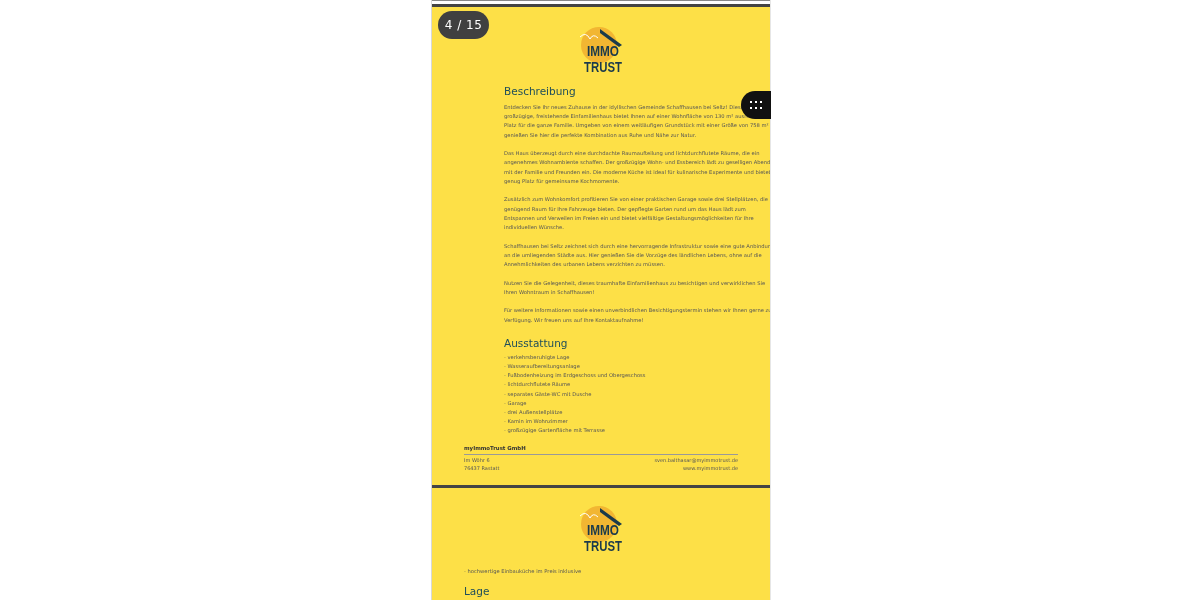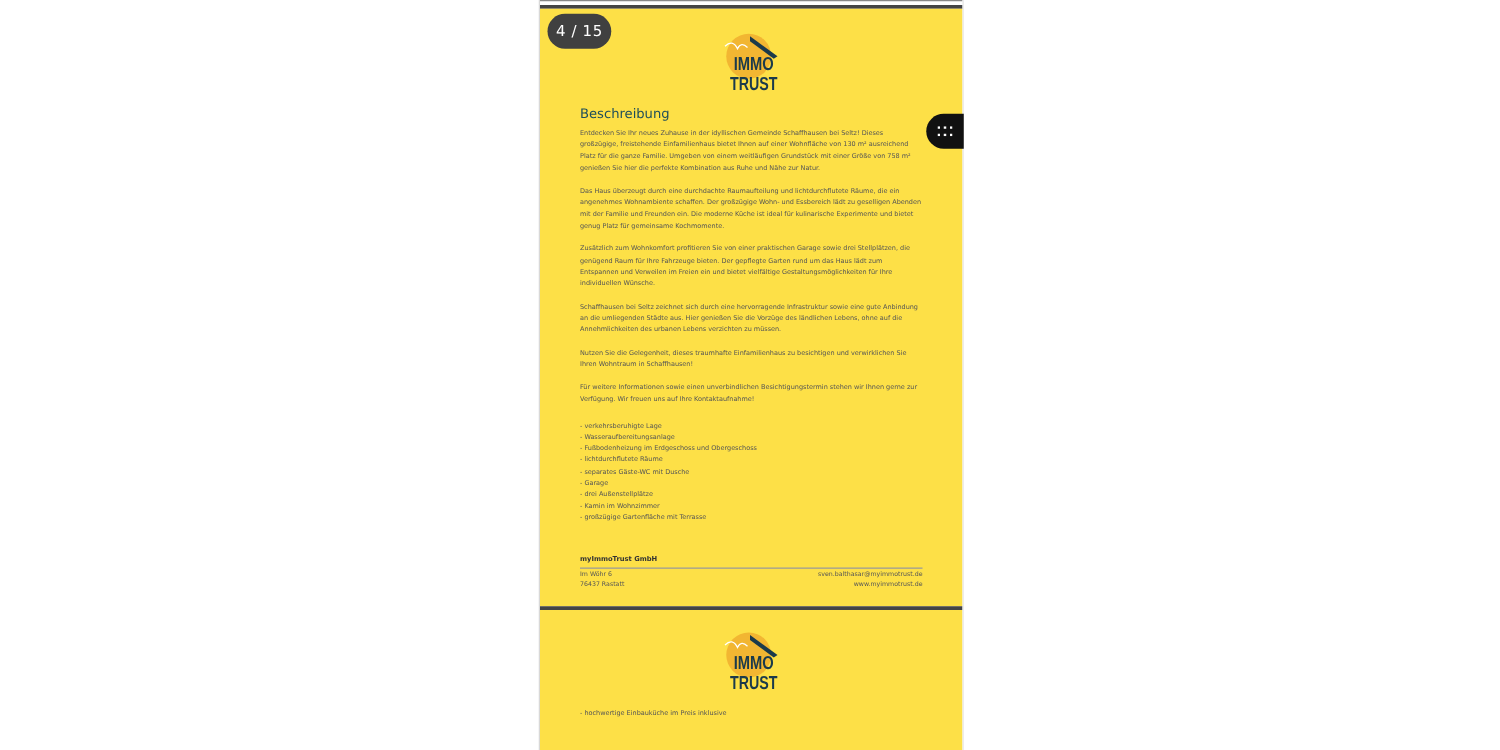--- a/index.html
+++ b/index.html
@@ -30,29 +30,30 @@
     <div class="logo" style="top:18px;">
       <svg width="48" height="50" viewBox="0 0 48 50">
         <circle cx="21" cy="20" r="18" fill="#f2b632"></circle>
         <path d="M22 4 L44 20 L41 22 L22 8 Z" fill="#1b3a4b"></path>
         <path d="M2 12 q6 -6 10 2 q3 -6 8 -1" stroke="#fff" stroke-width="1" fill="none"></path>
         <text x="25" y="31" text-anchor="middle" font-family="Liberation Sans, sans-serif" font-weight="bold" font-size="15" fill="#1b3a4b" textLength="32" lengthAdjust="spacingAndGlyphs">IMMO</text>
         <text x="25" y="47" text-anchor="middle" font-family="Liberation Sans, sans-serif" font-weight="bold" font-size="15" fill="#1b3a4b" textLength="38" lengthAdjust="spacingAndGlyphs">TRUST</text>
       </svg>
     </div>
 
-    <div class="content" style="top:78px;">
+    <div class="content" style="top:78px;margin-left:40px;">
       <h2 class="h2">Beschreibung</h2>
       <p class="para">Entdecken Sie Ihr neues Zuhause in der idyllischen Gemeinde Schaffhausen bei Seltz! Dieses großzügige, freistehende Einfamilienhaus bietet Ihnen auf einer Wohnfläche von 130 m² ausreichend Platz für die ganze Familie. Umgeben von einem weitläufigen Grundstück mit einer Größe von 758 m² genießen Sie hier die perfekte Kombination aus Ruhe und Nähe zur Natur.</p>
       <p class="para">Das Haus überzeugt durch eine durchdachte Raumaufteilung und lichtdurchflutete Räume, die ein angenehmes Wohnambiente schaffen. Der großzügige Wohn- und Essbereich lädt zu geselligen Abenden mit der Familie und Freunden ein. Die moderne Küche ist ideal für kulinarische Experimente und bietet genug Platz für gemeinsame Kochmomente.</p>
       <p class="para">Zusätzlich zum Wohnkomfort profitieren Sie von einer praktischen Garage sowie drei Stellplätzen, die genügend Raum für Ihre Fahrzeuge bieten. Der gepflegte Garten rund um das Haus lädt zum Entspannen und Verweilen im Freien ein und bietet vielfältige Gestaltungsmöglichkeiten für Ihre individuellen Wünsche.</p>
       <p class="para">Schaffhausen bei Seltz zeichnet sich durch eine hervorragende Infrastruktur sowie eine gute Anbindung an die umliegenden Städte aus. Hier genießen Sie die Vorzüge des ländlichen Lebens, ohne auf die Annehmlichkeiten des urbanen Lebens verzichten zu müssen.</p>
       <p class="para">Nutzen Sie die Gelegenheit, dieses traumhafte Einfamilienhaus zu besichtigen und verwirklichen Sie Ihren Wohntraum in Schaffhausen!</p>
       <p class="para" style="margin-bottom:12px;">Für weitere Informationen sowie einen unverbindlichen Besichtigungstermin stehen wir Ihnen gerne zur Verfügung. Wir freuen uns auf Ihre Kontaktaufnahme!</p>
 
+      <h2 class="h2" style="margin-bottom:4px;">Ausstattung</h2>
       <div>
         <div class="list-item">- verkehrsberuhigte Lage</div>
         <div class="list-item">- Wasseraufbereitungsanlage</div>
         <div class="list-item">- Fußbodenheizung im Erdgeschoss und Obergeschoss</div>
         <div class="list-item">- lichtdurchflutete Räume</div>
         <div class="list-item">- separates Gäste-WC mit Dusche</div>
         <div class="list-item">- Garage</div>
         <div class="list-item">- drei Außenstellplätze</div>
         <div class="list-item">- Kamin im Wohnzimmer</div>
         <div class="list-item">- großzügige Gartenfläche mit Terrasse</div>
@@ -79,20 +80,21 @@
       <svg width="48" height="50" viewBox="0 0 48 50">
         <circle cx="21" cy="20" r="18" fill="#f2b632"></circle>
         <path d="M22 4 L44 20 L41 22 L22 8 Z" fill="#1b3a4b"></path>
         <path d="M2 12 q6 -6 10 2 q3 -6 8 -1" stroke="#fff" stroke-width="1" fill="none"></path>
         <text x="25" y="31" text-anchor="middle" font-family="Liberation Sans, sans-serif" font-weight="bold" font-size="15" fill="#1b3a4b" textLength="32" lengthAdjust="spacingAndGlyphs">IMMO</text>
         <text x="25" y="47" text-anchor="middle" font-family="Liberation Sans, sans-serif" font-weight="bold" font-size="15" fill="#1b3a4b" textLength="38" lengthAdjust="spacingAndGlyphs">TRUST</text>
       </svg>
     </div>
     <div class="content" style="top:79px;">
       <div class="list-item" style="margin-bottom:9px;">- hochwertige Einbauküche im Preis inklusive</div>
+      <h2 class="h2">Lage</h2>
     </div>
   </div>
 </div>
 
 <div class="counter">4 / 15</div>
 
 <div class="grid-btn">
   <svg width="12" height="8" viewBox="0 0 12 8">
     <rect x="0" y="0" width="2" height="2" fill="#fff"></rect>
       <rect x="5" y="0" width="2" height="2" fill="#fff"></rect>

